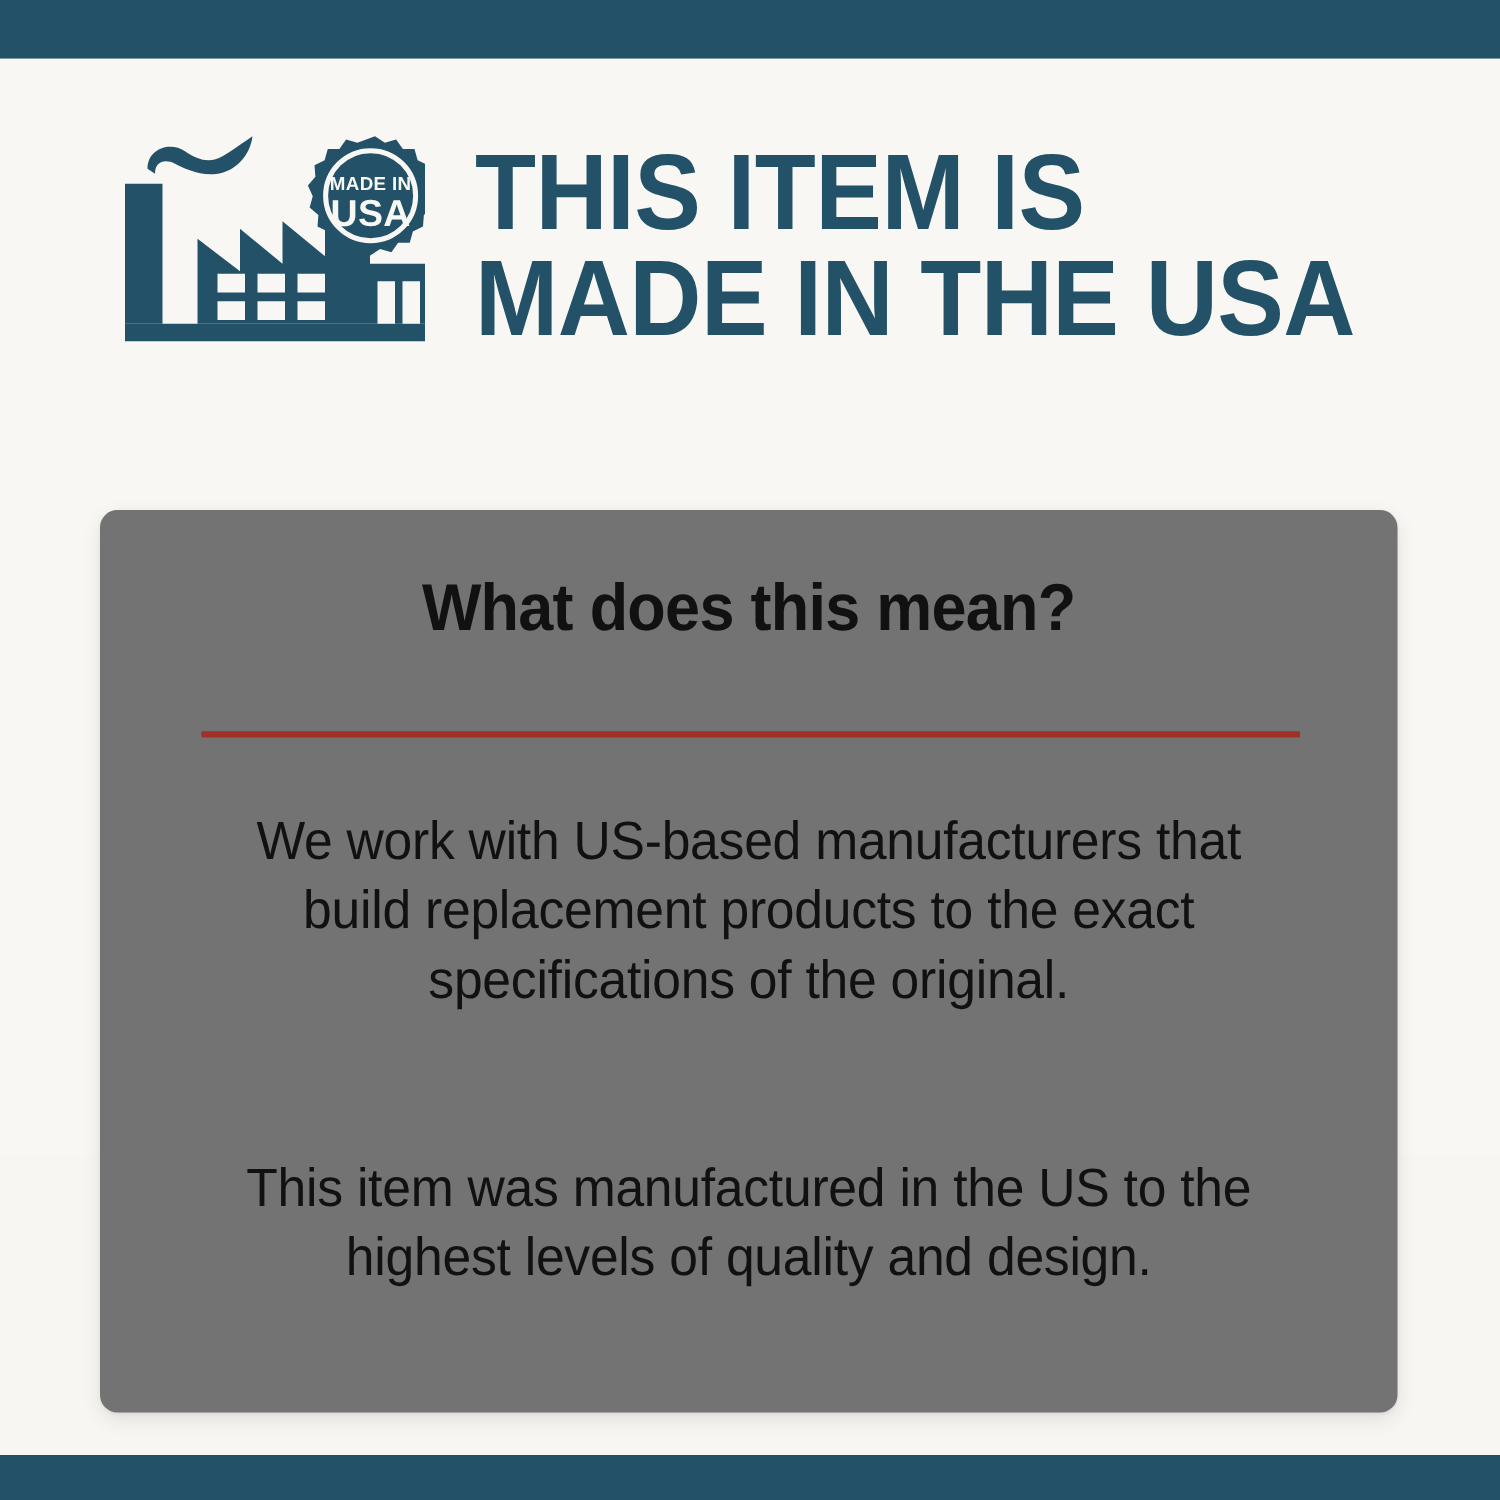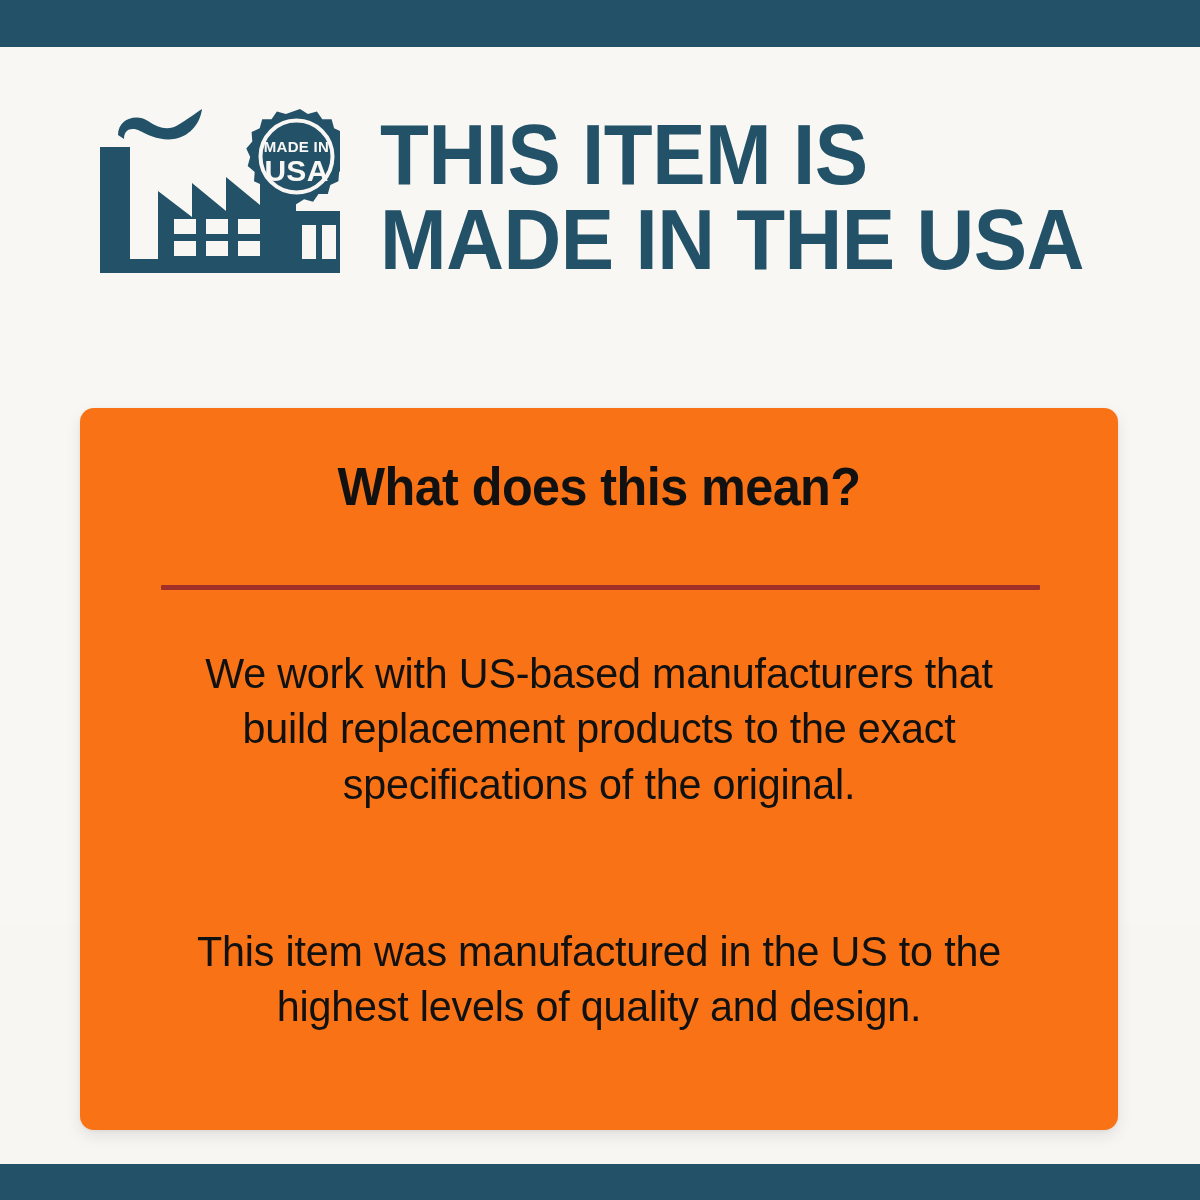--- a/index.html
+++ b/index.html
@@ -67,21 +67,21 @@
   }
   .headline .hl-line { display: block; }
 
   
   .card {
     position: absolute;
     top: 361px;
     left: 80px;
     width: 1038px;
     height: 722px;
-    background: #f97316;
+    background: #737373;
     border-radius: 14px;
     box-shadow: 0 6px 16px rgba(0,0,0,0.09), 0 1px 3px rgba(0,0,0,0.06);
   }
 
   .card-title {
     position: absolute;
     top: 48px;
     left: 0;
     width: 100%;
     text-align: center;

